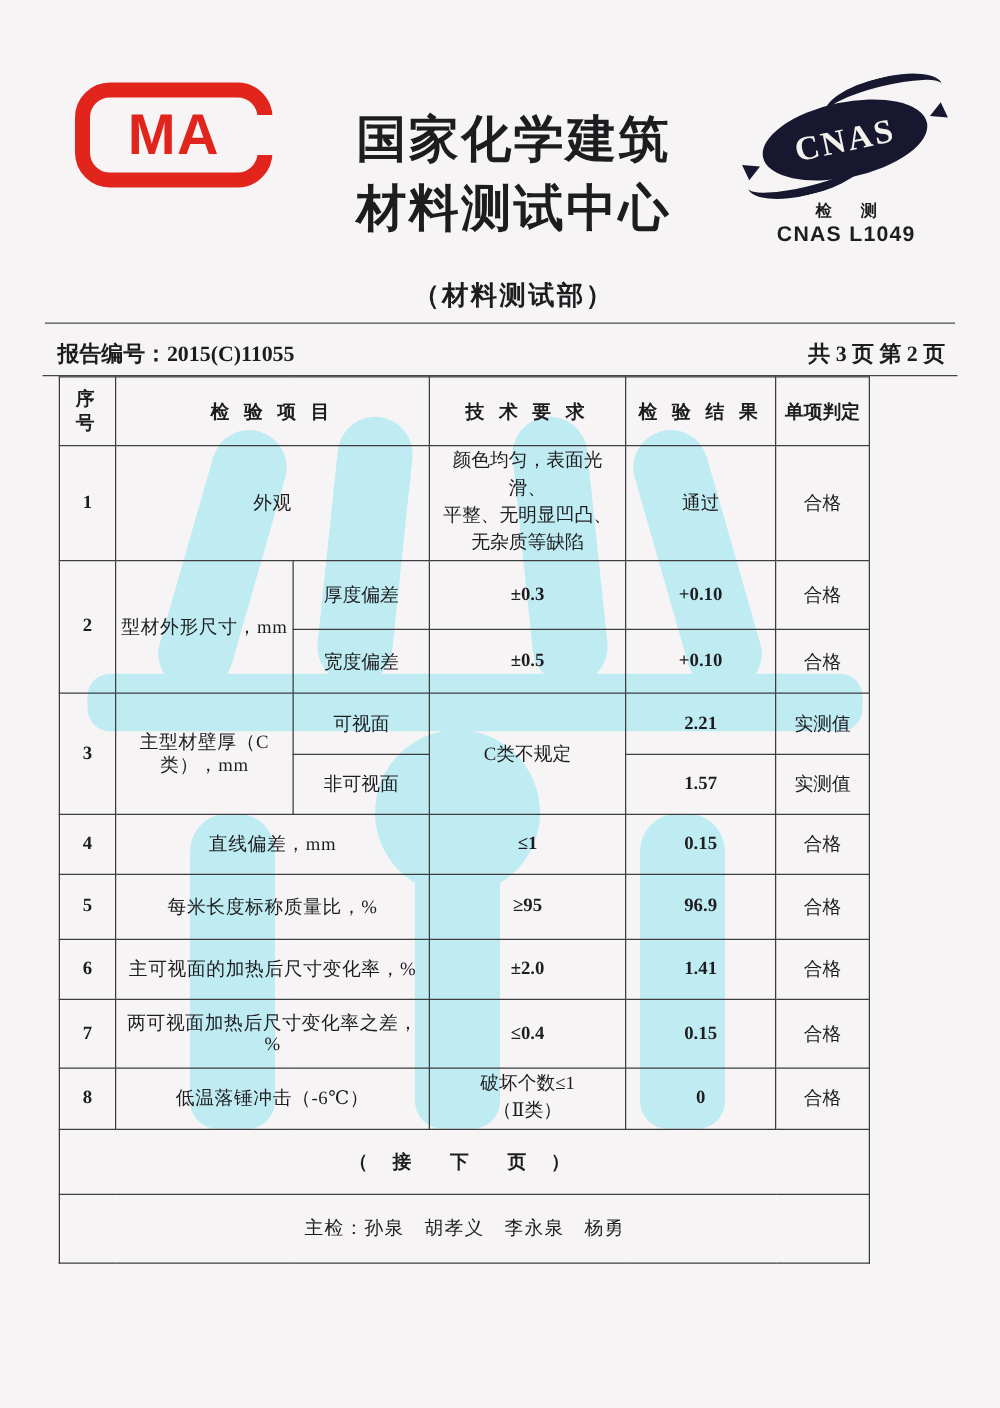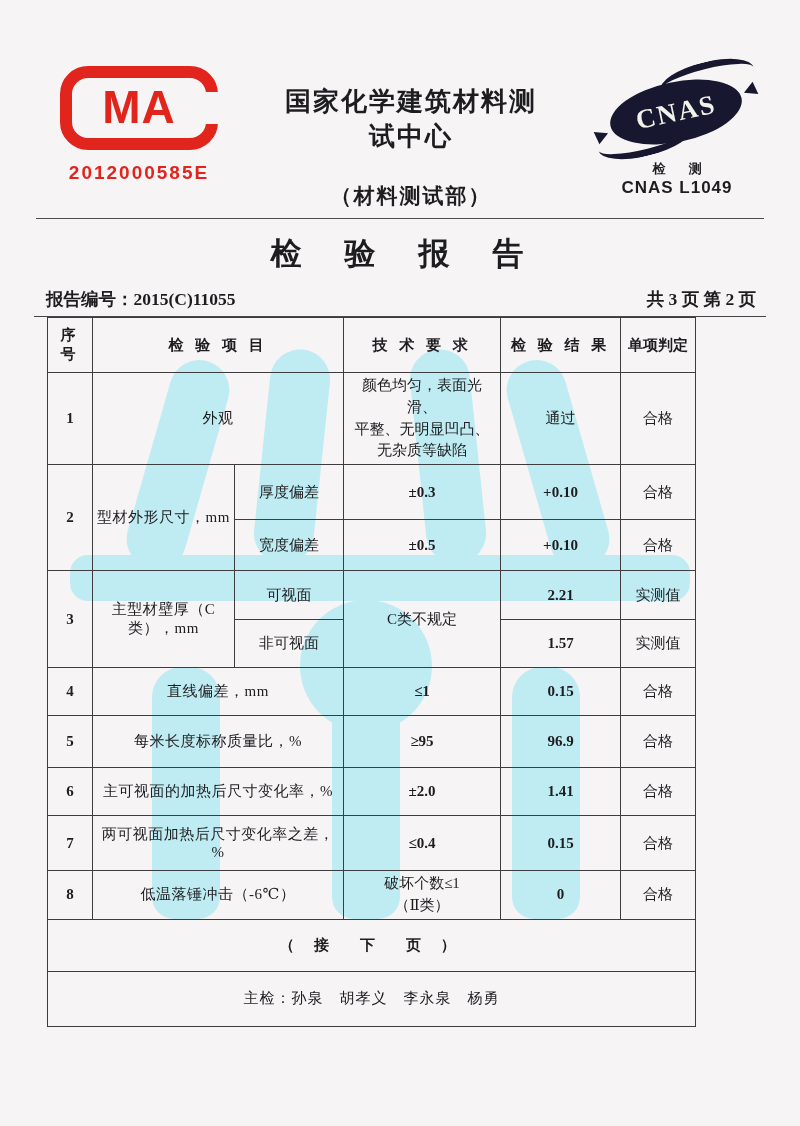--- a/index.html
+++ b/index.html
@@ -17,21 +17,21 @@
   .letterhead{ display:flex; align-items:flex-start; padding:66px 34px 0 44px;gap:39px; }
   .cma-block{ width:190px; text-align:center; }
   .cma-logo{ position:relative; width:158px; height:84px; margin:0 auto; }
   .cma-ring{ position:absolute; inset:0; border:12px solid #e1251d; border-radius:28px; }
   .cma-gap{ position:absolute; right:-3px; top:26px; width:16px; height:32px; background:#f7f4f6; }
   .cma-ma{ position:absolute; left:0; right:0; top:14px; font-family:"Liberation Sans","DejaVu Sans",sans-serif;
            font-weight:bold; font-size:46px; color:#e1251d; letter-spacing:1px; }
   .cma-number{ margin-top:12px; color:#e1251d; font-family:"Liberation Sans","DejaVu Sans",sans-serif;
                font-weight:bold; font-size:19px; letter-spacing:2px; }
   .org-block{ flex:1; text-align:center; padding-top:18px; }
-  .org-title{ font-size:26px; font-weight:bold; letter-spacing:2px; }
+  .org-title{ font-size:40px; font-weight:bold; letter-spacing:2px; }
   .org-subtitle{ font-size:21px; font-weight:bold; margin-top:28px; letter-spacing:2px; }
   .cnas-block{ width:178px; text-align:center; }
   .cnas-logo{ position:relative; width:160px; height:92px; margin:0 auto; }
   .cnas-ellipse{ position:absolute; left:12px; top:16px; width:134px; height:60px;
                  background:#17182f; border-radius:50%; transform:rotate(-12deg); }
   .cnas-letters{ position:absolute; left:12px; top:16px; width:134px; height:60px;
                  display:flex; align-items:center; justify-content:center;
                  color:#f3f1ec; font-weight:bold; font-size:27px; letter-spacing:2px;
                  transform:rotate(-12deg); }
   .cnas-swoosh-top{ position:absolute; right:2px; top:-4px; width:96px; height:34px;
@@ -83,21 +83,20 @@
 
 <div class="page">
 
   <div class="letterhead">
     <div class="cma-block">
       <div class="cma-logo">
         <div class="cma-ring"></div>
         <div class="cma-gap"></div>
         <div class="cma-ma">MA</div>
       </div>
-      <div class="cma-number">2012000585E</div>
     </div>
     <div class="org-block">
       <div class="org-title">国家化学建筑材料测试中心</div>
       <div class="org-subtitle">（材料测试部）</div>
     </div>
     <div class="cnas-block">
       <div class="cnas-logo">
         <div class="cnas-swoosh-top"></div>
         <div class="cnas-arrow-top"></div>
         <div class="cnas-ellipse"></div>
@@ -105,21 +104,20 @@
         <div class="cnas-swoosh-bot"></div>
         <div class="cnas-arrow-bot"></div>
       </div>
       <div class="cnas-sub">检 测</div>
       <div class="cnas-code">CNAS L1049</div>
     </div>
   </div>
 
   <div class="rule"></div>
 
-  <div class="report-title">检　验　报　告</div>
   <div class="report-meta">
     <span>报告编号：2015(C)11055</span>
     <span>共 3 页 第 2 页</span>
   </div>
   <div class="meta-rule"></div>
 
   <div class="table-wrap">
     <div class="watermark">
       <div class="wm wm-petal" style="left:148px; top:40px; transform:rotate(16deg);"></div>
       <div class="wm wm-petal" style="left:262px; top:32px; transform:rotate(6deg);"></div>

